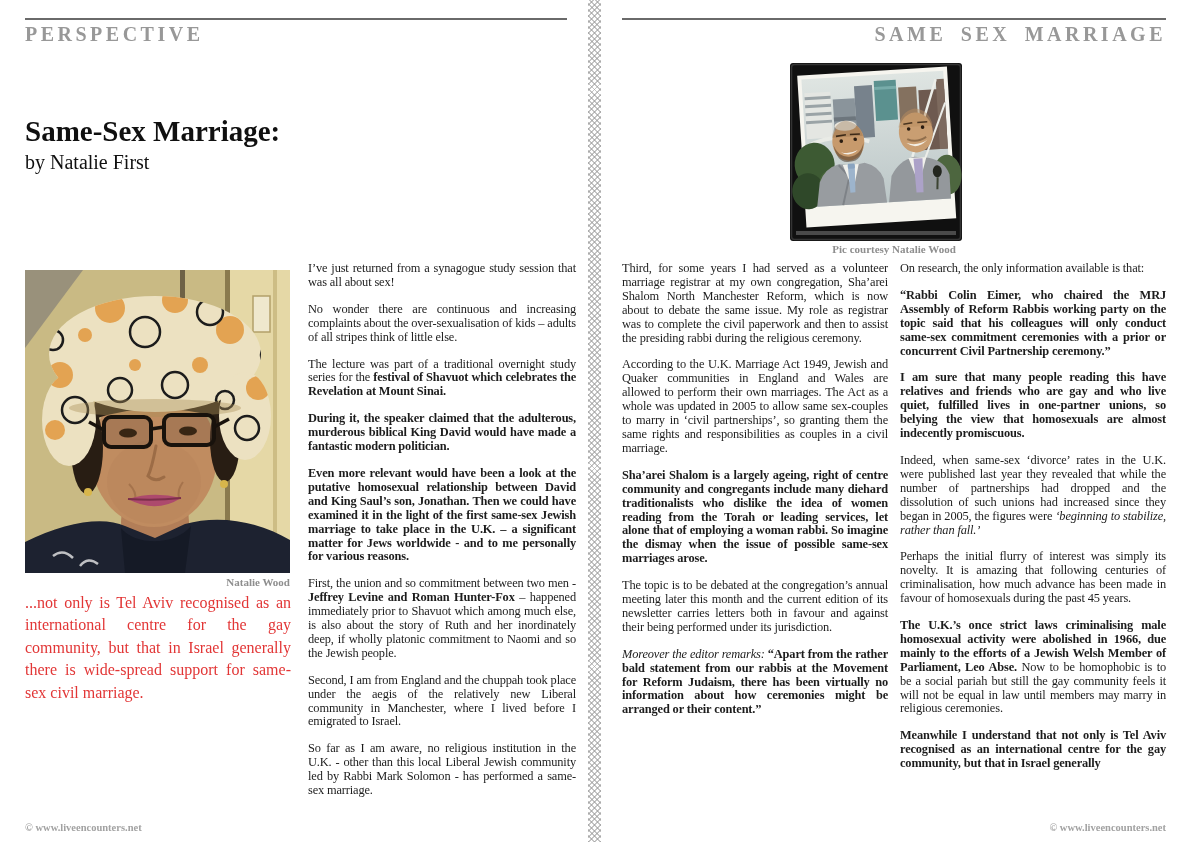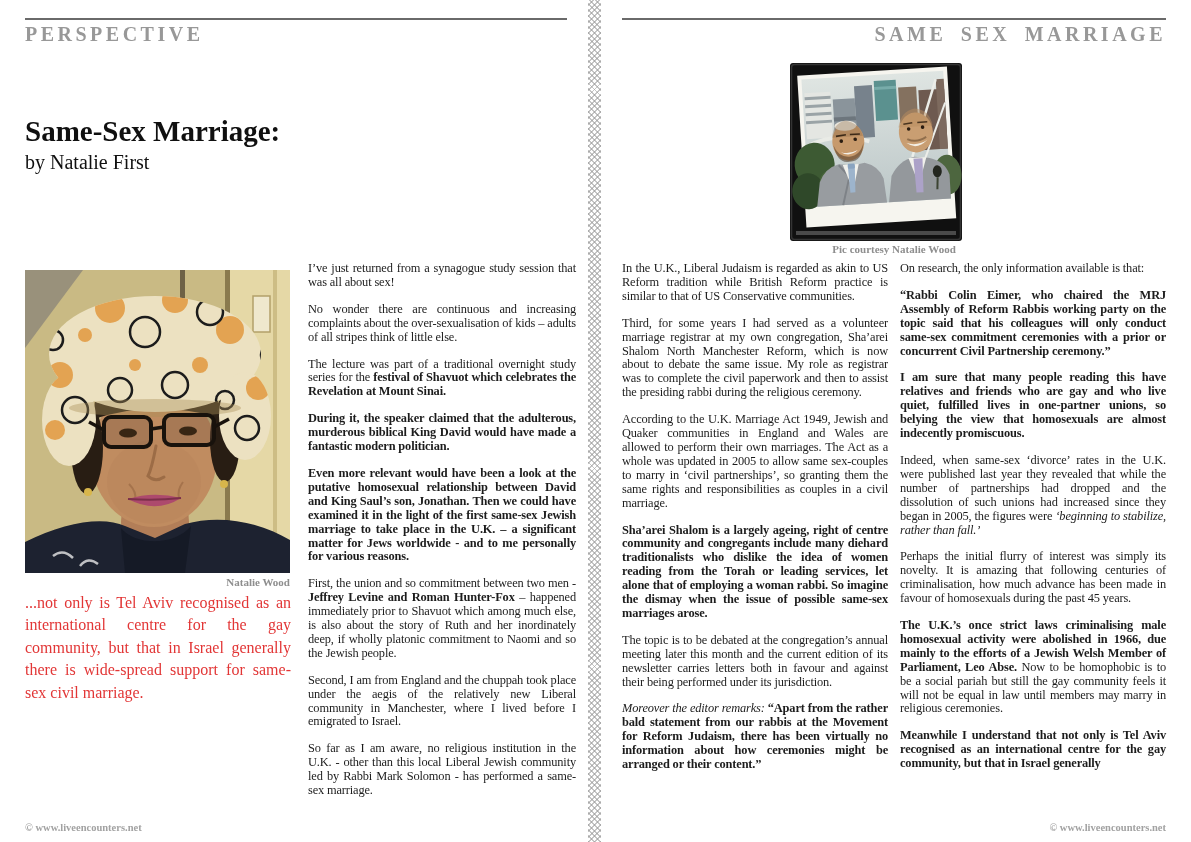--- a/index.html
+++ b/index.html
@@ -224,21 +224,20 @@
           <path d="M51,87 Q59,93 68,86 Q59,90 51,87 Z" fill="#f3efe6"></path>
           <circle cx="52" cy="76" r="1.8" fill="#2a1c10"></circle>
             <circle cx="66" cy="75" r="1.8" fill="#2a1c10"></circle>
           <path d="M47,71 L57,70 M61,70 L71,70" stroke="#3c2a18" stroke-width="1.6"></path>
         </g>
       </svg>
     </div>
     <div class="caption caption-grooms">Pic courtesy Natalie Wood</div>
 
     <div class="col col-r1">
-        <p class="para"><span class="run-normal">In the U.K., Liberal Judaism is regarded as akin to US Reform tradition while British Reform practice is similar to that of US Conservative communities.</span></p>
         <p class="para"><span class="run-normal">Third, for some years I had served as a volunteer marriage registrar at my own congregation, Sha’arei Shalom North Manchester Reform, which is now about to debate the same issue. My role as registrar was to complete the civil paperwork and then to assist the presiding rabbi during the religious ceremony.</span></p>
         <p class="para"><span class="run-normal">According to the U.K. Marriage Act 1949, Jewish and Quaker communities in England and Wales are allowed to perform their own marriages. The Act as a whole was updated in 2005 to allow same sex-couples to marry in ‘civil partnerships’, so granting them the same rights and responsibilities as couples in a civil marriage.</span></p>
         <p class="para"><span class="run-bold">Sha’arei Shalom is a largely ageing, right of centre community and congregants include many diehard traditionalists who dislike the idea of women reading from the Torah or leading services, let alone that of employing a woman rabbi. So imagine the dismay when the issue of possible same-sex marriages arose.</span></p>
         <p class="para"><span class="run-normal">The topic is to be debated at the congregation’s annual meeting later this month and the current edition of its newsletter carries letters both in favour and against their being performed under its jurisdiction.</span></p>
         <p class="para"><span class="run-italic">Moreover the editor remarks: </span><span class="run-bold">“Apart from the rather bald statement from our rabbis at the Movement for Reform Judaism, there has been virtually no information about how ceremonies might be arranged or their content.”</span></p>
       </div>
     <div class="col col-r2">
         <p class="para"><span class="run-normal">On research, the only information available is that:</span></p>
         <p class="para"><span class="run-bold">“Rabbi Colin Eimer, who chaired the MRJ Assembly of Reform Rabbis working party on the topic said that his colleagues will only conduct same-sex commitment ceremonies with a prior or concurrent Civil Partnership ceremony.”</span></p>
         <p class="para"><span class="run-bold">I am sure that many people reading this have relatives and friends who are gay and who live quiet, fulfilled lives in one-partner unions, so belying the view that homosexuals are almost indecently promiscuous.</span></p>

